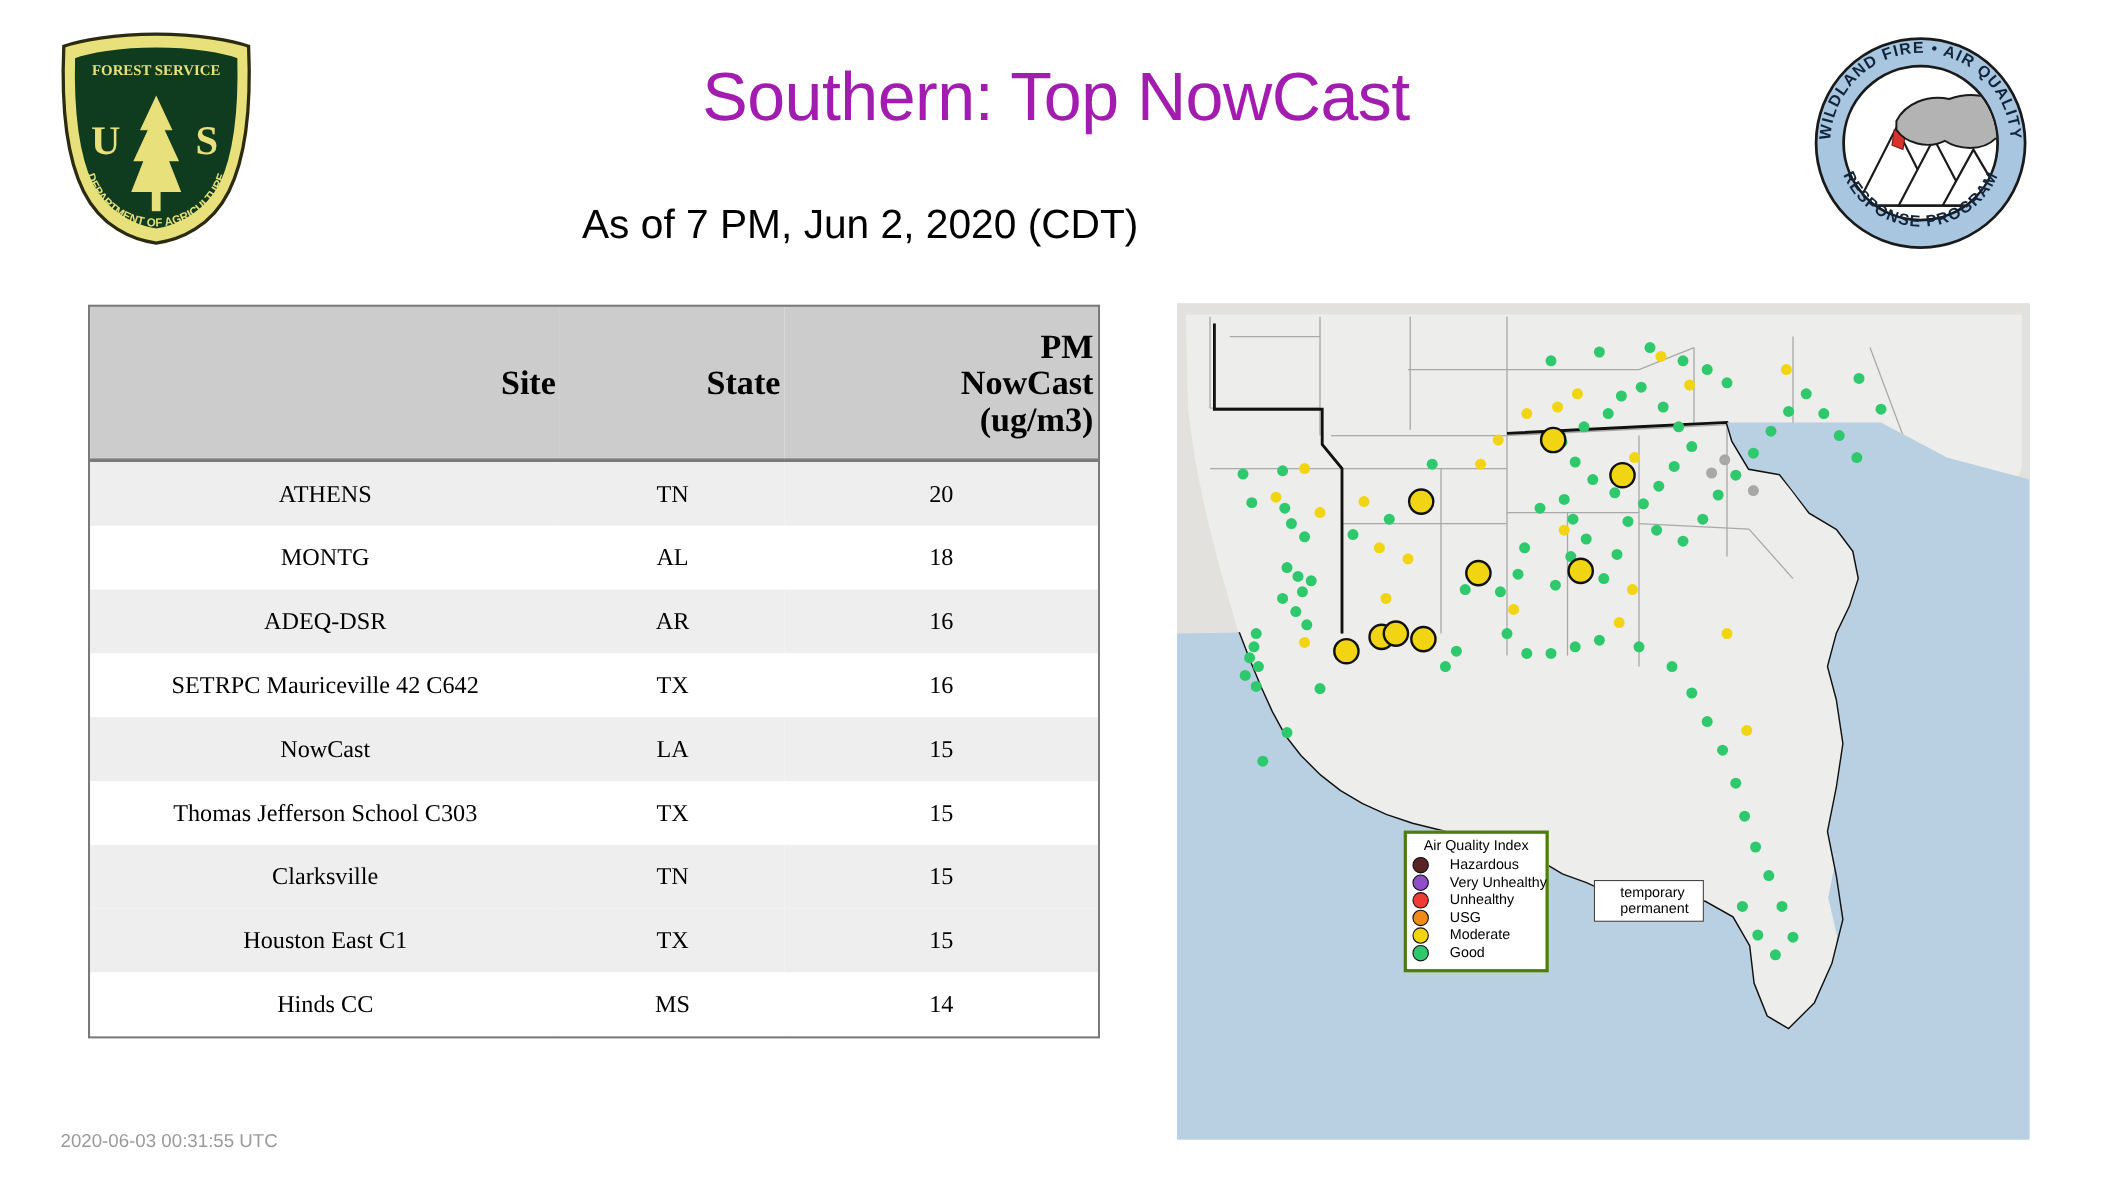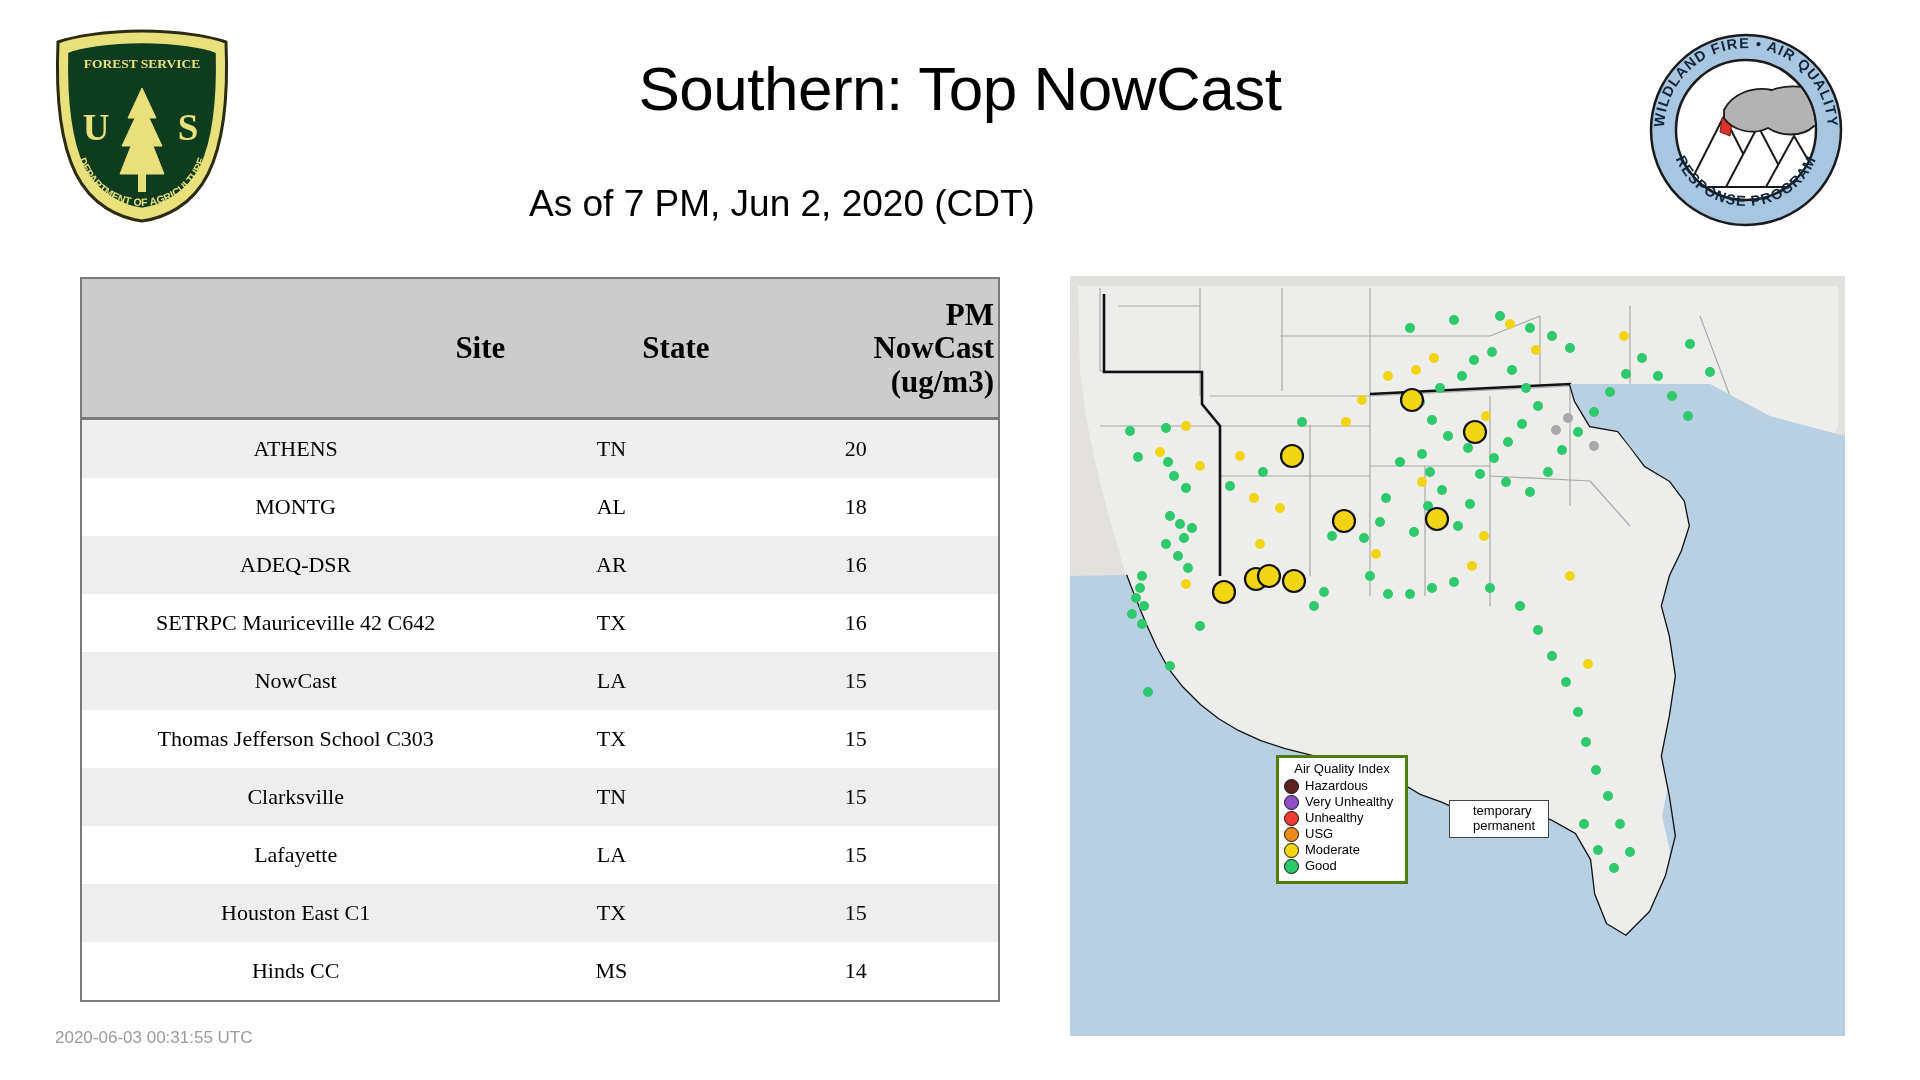--- a/index.html
+++ b/index.html
@@ -18,21 +18,21 @@
   
   #page-title {
     position: absolute;
     top: 58px;
     left: 0;
     width: 1920px;
     text-align: center;
     font-family: "Liberation Sans", sans-serif;
     font-size: 62px;
     font-weight: 400;
-    color: #000000;
+    color: #a21caf;
     letter-spacing: -0.5px;
     line-height: 1;
   }
   #page-subtitle {
     position: absolute;
     top: 185px;
     left: 0;
     width: 1564px;
     text-align: center;
     font-family: "Liberation Sans", sans-serif;
@@ -132,21 +132,21 @@
   #aqi-legend .legend-title {
     font-size: 13px;
     color: #000;
     text-align: center;
     margin-bottom: 3px;
     line-height: 1.1;
   }
   #aqi-legend .legend-row {
     display: flex;
     align-items: center;
-    gap: 6px;
+    gap: 19px;
     line-height: 1.15;
     margin: 1px 0;
   }
   #aqi-legend .swatch {
     width: 13px;
     height: 13px;
     border-radius: 50%;
     border: 1.4px solid #111;
     flex: 0 0 auto;
   }
@@ -282,25 +282,20 @@
           <td>15</td>
         </tr>
         <tr class="even">
           <td>Thomas Jefferson School C303</td>
           <td>TX</td>
           <td>15</td>
         </tr>
         <tr class="odd">
           <td>Clarksville</td>
           <td>TN</td>
-          <td>15</td>
-        </tr>
-        <tr class="even">
-          <td>Lafayette</td>
-          <td>LA</td>
           <td>15</td>
         </tr>
         <tr class="odd">
           <td>Houston East C1</td>
           <td>TX</td>
           <td>15</td>
         </tr>
         <tr class="even">
           <td>Hinds CC</td>
           <td>MS</td>

